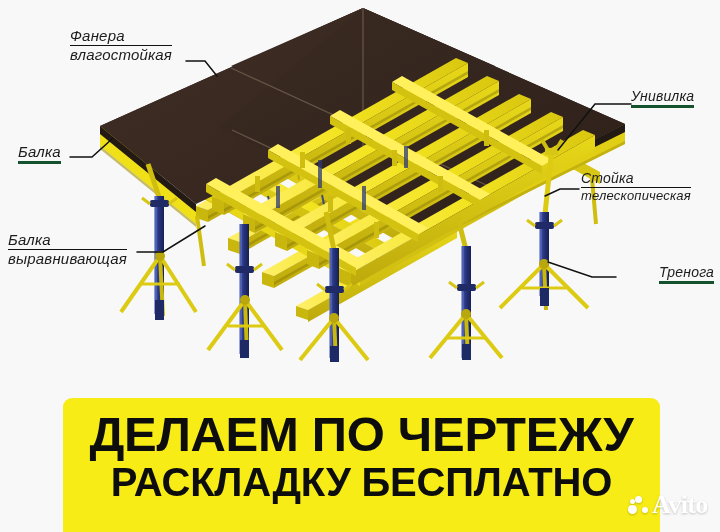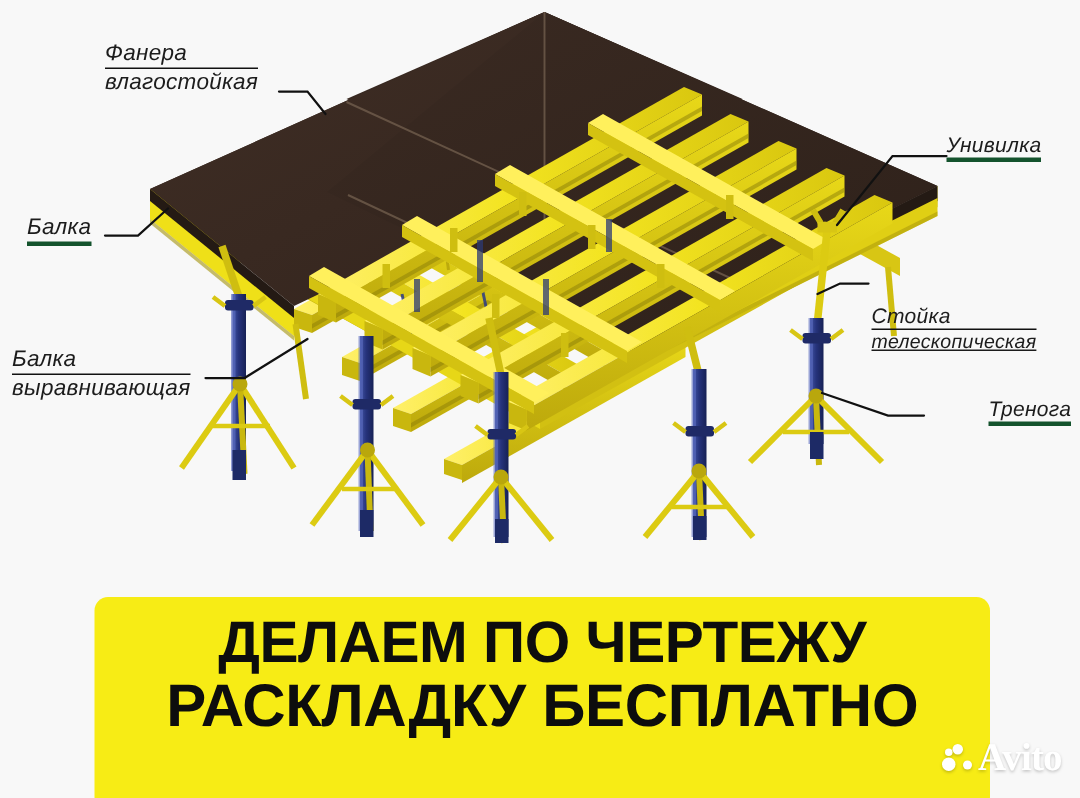--- a/index.html
+++ b/index.html
@@ -46,21 +46,21 @@
     box-sizing:border-box;
     display:flex;
     flex-direction:column;
     align-items:center;
     justify-content:flex-start;
     padding-top:10px;
   }
   #banner .bline{
     font-family:"Liberation Sans", sans-serif;
     font-weight:bold;
-    font-size:39px;
+    font-size:49px;
     line-height:1.08;
     color:#0d0d0d;
     letter-spacing:-0.3px;
     white-space:nowrap;
     text-align:center;
     width:100%;
   }
   #banner .bline.l2{font-size:40px;letter-spacing:-0.2px;}
 
   
@@ -433,23 +433,23 @@
 
   <div class="label ul" style="left:8px;top:231px;font-size:15px;">
     <span class="ln">Балка</span>
     <span class="ln" style="font-size:15px;">выравнивающая</span>
   </div>
 
   <div class="label single" style="left:631px;top:88px;font-size:14px;">
     <span>Унивилка</span>
   </div>
 
-  <div class="label ul" style="left:581px;top:170px;font-size:14px;margin-top:32px;">
+  <div class="label ul" style="left:581px;top:170px;font-size:14px;">
     <span class="ln">Стойка</span>
-    <span class="ln" style="font-size:13px;text-decoration:underline;">телескопическая</span>
+    <span class="ln" style="font-size:13px;">телескопическая</span>
   </div>
 
   <div class="label single" style="left:618px;top:264px;font-size:14px;margin-left:41px;">
     <span>Тренога</span>
   </div>
 
   <div id="banner">
     <div class="bline l1">ДЕЛАЕМ ПО ЧЕРТЕЖУ</div>
     <div class="bline l2">РАСКЛАДКУ БЕСПЛАТНО</div>
   </div>

